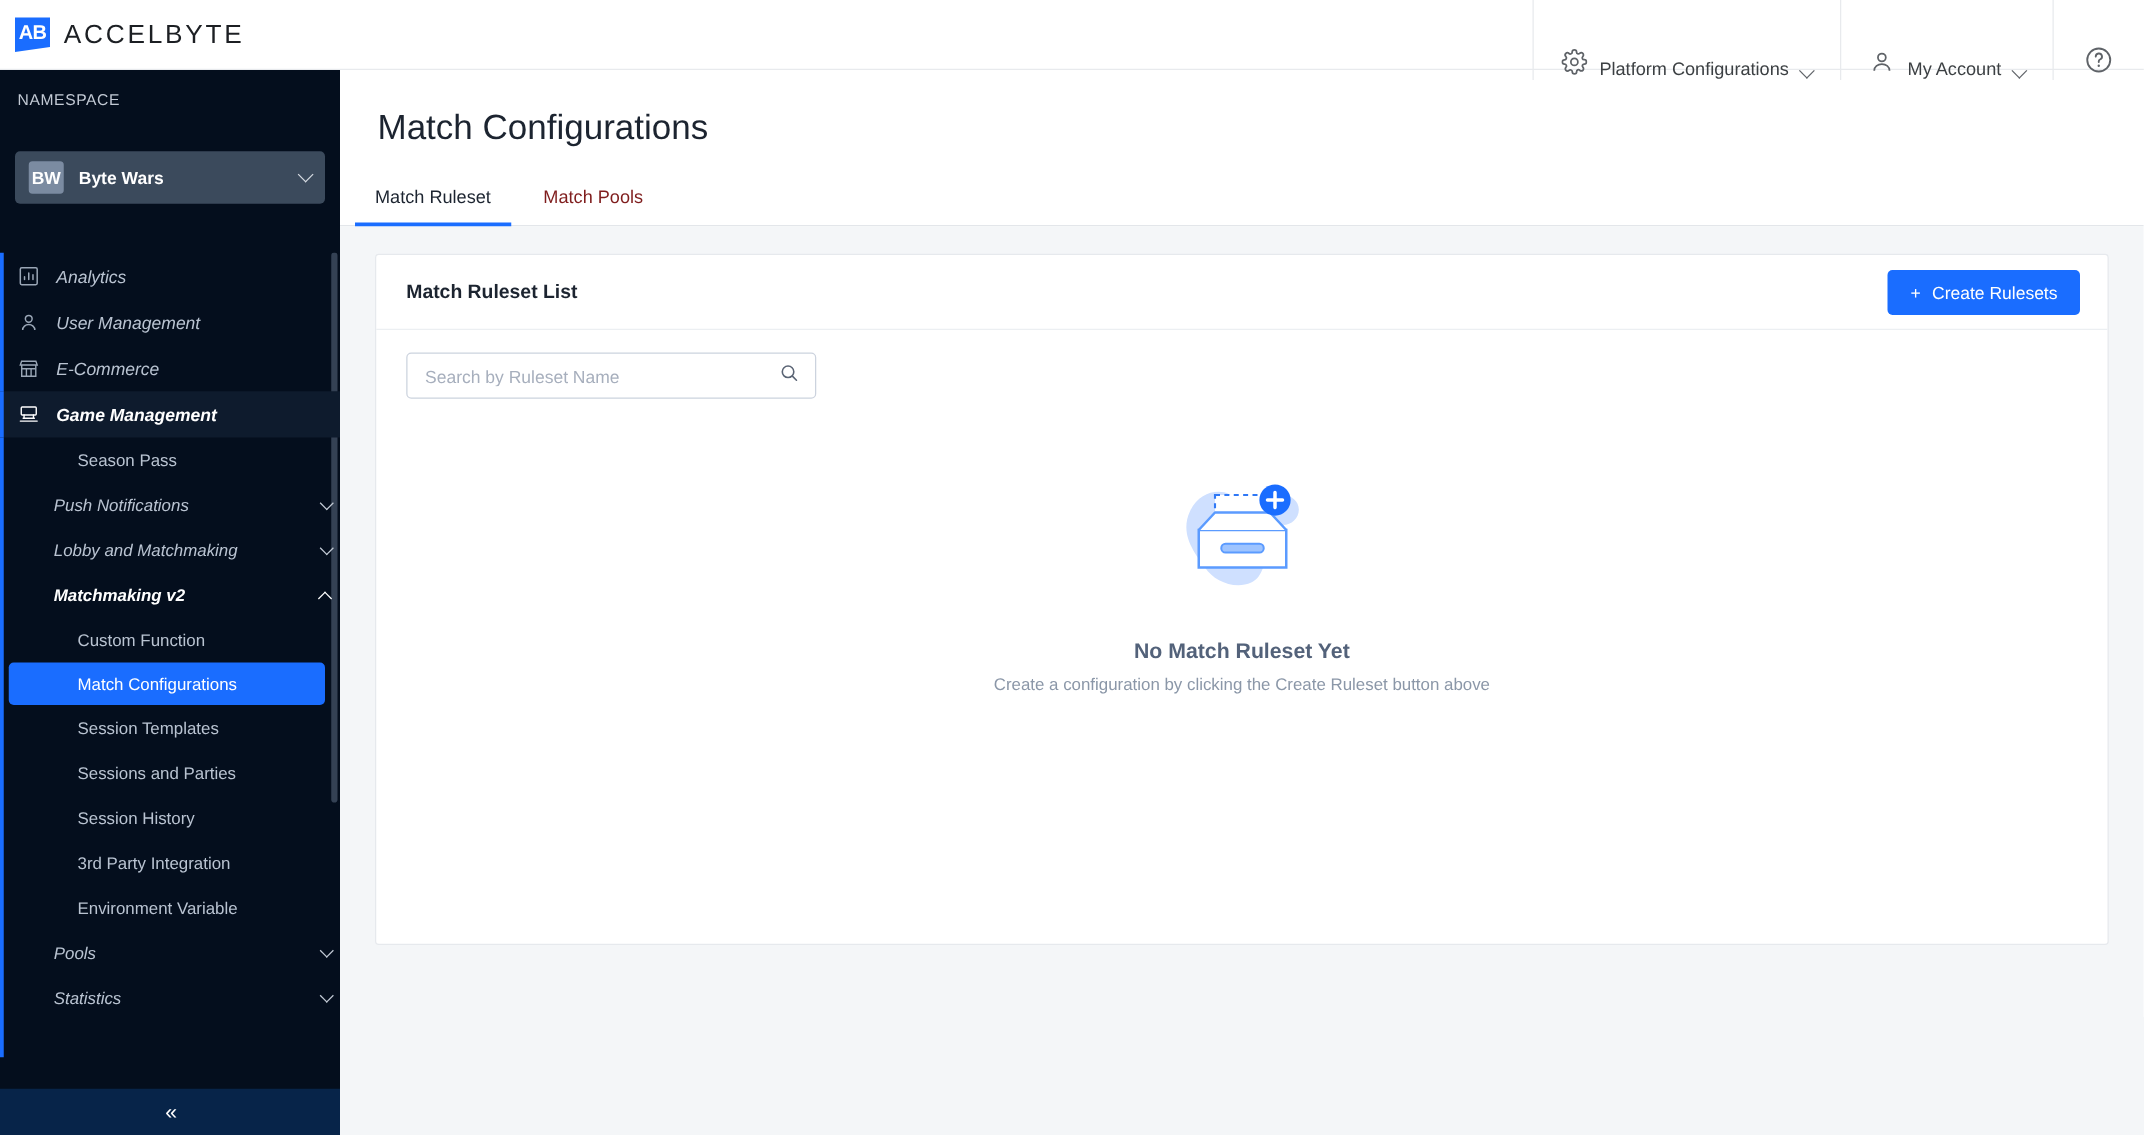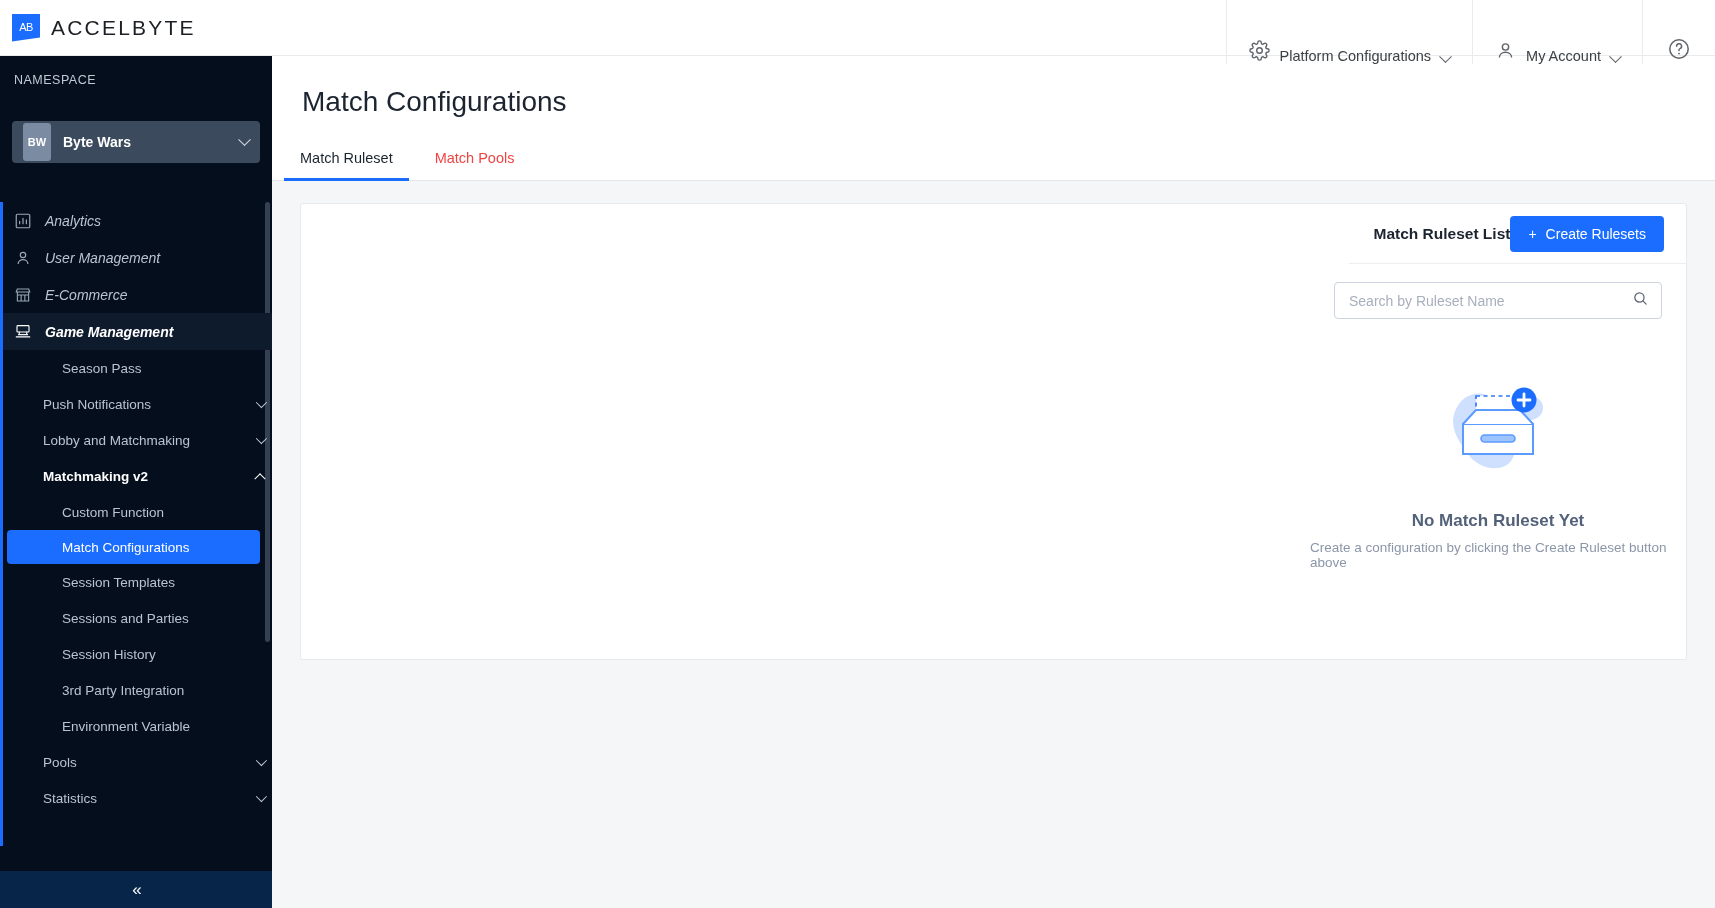--- a/index.html
+++ b/index.html
@@ -24,21 +24,21 @@
     padding-left: 12px; width: 300px;
   }
   .brand-mark {
     width: 28px; height: 28px;
     background: #1a6dff;
     position: relative;
     clip-path: polygon(0 0, 100% 0, 100% 86%, 0 100%);
     display: flex; align-items: center; justify-content: center;
   }
   .brand-mark span {
-    color: #ffffff; font-size: 11px; font-weight: 400;
+    color: #ffffff; font-size: 16px; font-weight: 700;
     letter-spacing: -0.5px; transform: translateY(-1px);
   }
   .brand-text {
     font-size: 21px; letter-spacing: 2.2px;
     color: #1c1f23; font-weight: 400;
   }
   .topbar-spacer { flex: 1; }
   .topbar-item {
     height: 72px; display: flex; align-items: flex-end; gap: 10px;
     padding: 0 22px;
@@ -70,23 +70,23 @@
   }
   .ns-box {
     margin: 0 12px 14px 12px;
     height: 42px; border-radius: 4px;
     background: #3b4a5c;
     display: flex; align-items: center;
     padding: 0 11px; gap: 12px;
     cursor: pointer;
   }
   .ns-badge {
-    width: 28px; height: 38px; border-radius: 3px;
+    width: 28px; height: 26px; border-radius: 3px;
     background: #7b8ba1; color: #ffffff;
-    font-size: 11px; font-weight: 700;
+    font-size: 14px; font-weight: 700;
     display: flex; align-items: center; justify-content: center;
   }
   .ns-name { color: #ffffff; font-size: 14px; font-weight: 700; flex: 1; }
   .ns-chev {
     width: 9px; height: 9px;
     border-right: 1.7px solid #d6dbe2;
     border-bottom: 1.7px solid #d6dbe2;
     transform: rotate(45deg) translate(-2px,-2px);
   }
 
@@ -110,21 +110,21 @@
     content: ""; position: absolute; left: 0; top: 0;
     width: 3px; height: 100%; background: #1a6dff;
   }
   .nav-sub {
     height: 36px; display: flex; align-items: center;
     padding-left: 62px; 
     color: #b9c3d1; font-size: 13.5px;
     cursor: pointer;
   }
   .nav-sub.group {
-    padding-left: 43px; justify-content: space-between;
+    padding-left: 43px; justify-content: space-between; font-style: italic;
   }
   .nav-sub.group.open { color: #ffffff; font-weight: 700; }
   .nav-sub.selected {
     background: #1a6dff; color: #ffffff;
     margin: 0 12px 0 7px; border-radius: 4px;
     padding-left: 55px; height: 34px;
   }
   .sub-chev {
     width: 8px; height: 8px;
     border-right: 1.7px solid #c3cbd6;
@@ -162,37 +162,37 @@
   }
   .page-head { padding: 30px 0 0 30px; }
   .page-title { font-size: 28px; color: #1c2430; font-weight: 400; }
   .tabs {
     display: flex; gap: 10px; padding: 0 0 0 12px;
     margin-top: 22px;
     border-bottom: 1px solid #e3e6ea;
   }
   .tab {
     padding: 10px 16px 12px 16px;
-    font-size: 14.5px; color: #ef4444; cursor: pointer;
+    font-size: 14.5px; color: #7f1d1d; cursor: pointer;
     border-bottom: 3px solid transparent;
     margin-bottom: -1px;
   }
   .tab.active { color: #1c2430; border-bottom-color: #1a6dff; }
 
   .content-wrap {
     background: #f4f6f8;
     padding: 22px 28px 0 28px;
     height: 100%;
   }
   .card {
     background: #ffffff;
     border: 1px solid #e6e9ed;
     border-radius: 3px;
-    height: 457px;
-    display: flex; flex-direction: column; align-items: flex-end;
+    height: 553px;
+    display: flex; flex-direction: column;
   }
   .card-head {
     height: 60px; display: flex; align-items: center;
     padding: 0 22px 0 24px;
     border-bottom: 1px solid #eceff2;
   }
   .card-title { font-size: 15.5px; color: #1c2430; font-weight: 700; flex: 1; }
   .btn-primary {
     background: #1a6dff; color: #ffffff;
     border: none; border-radius: 4px;

